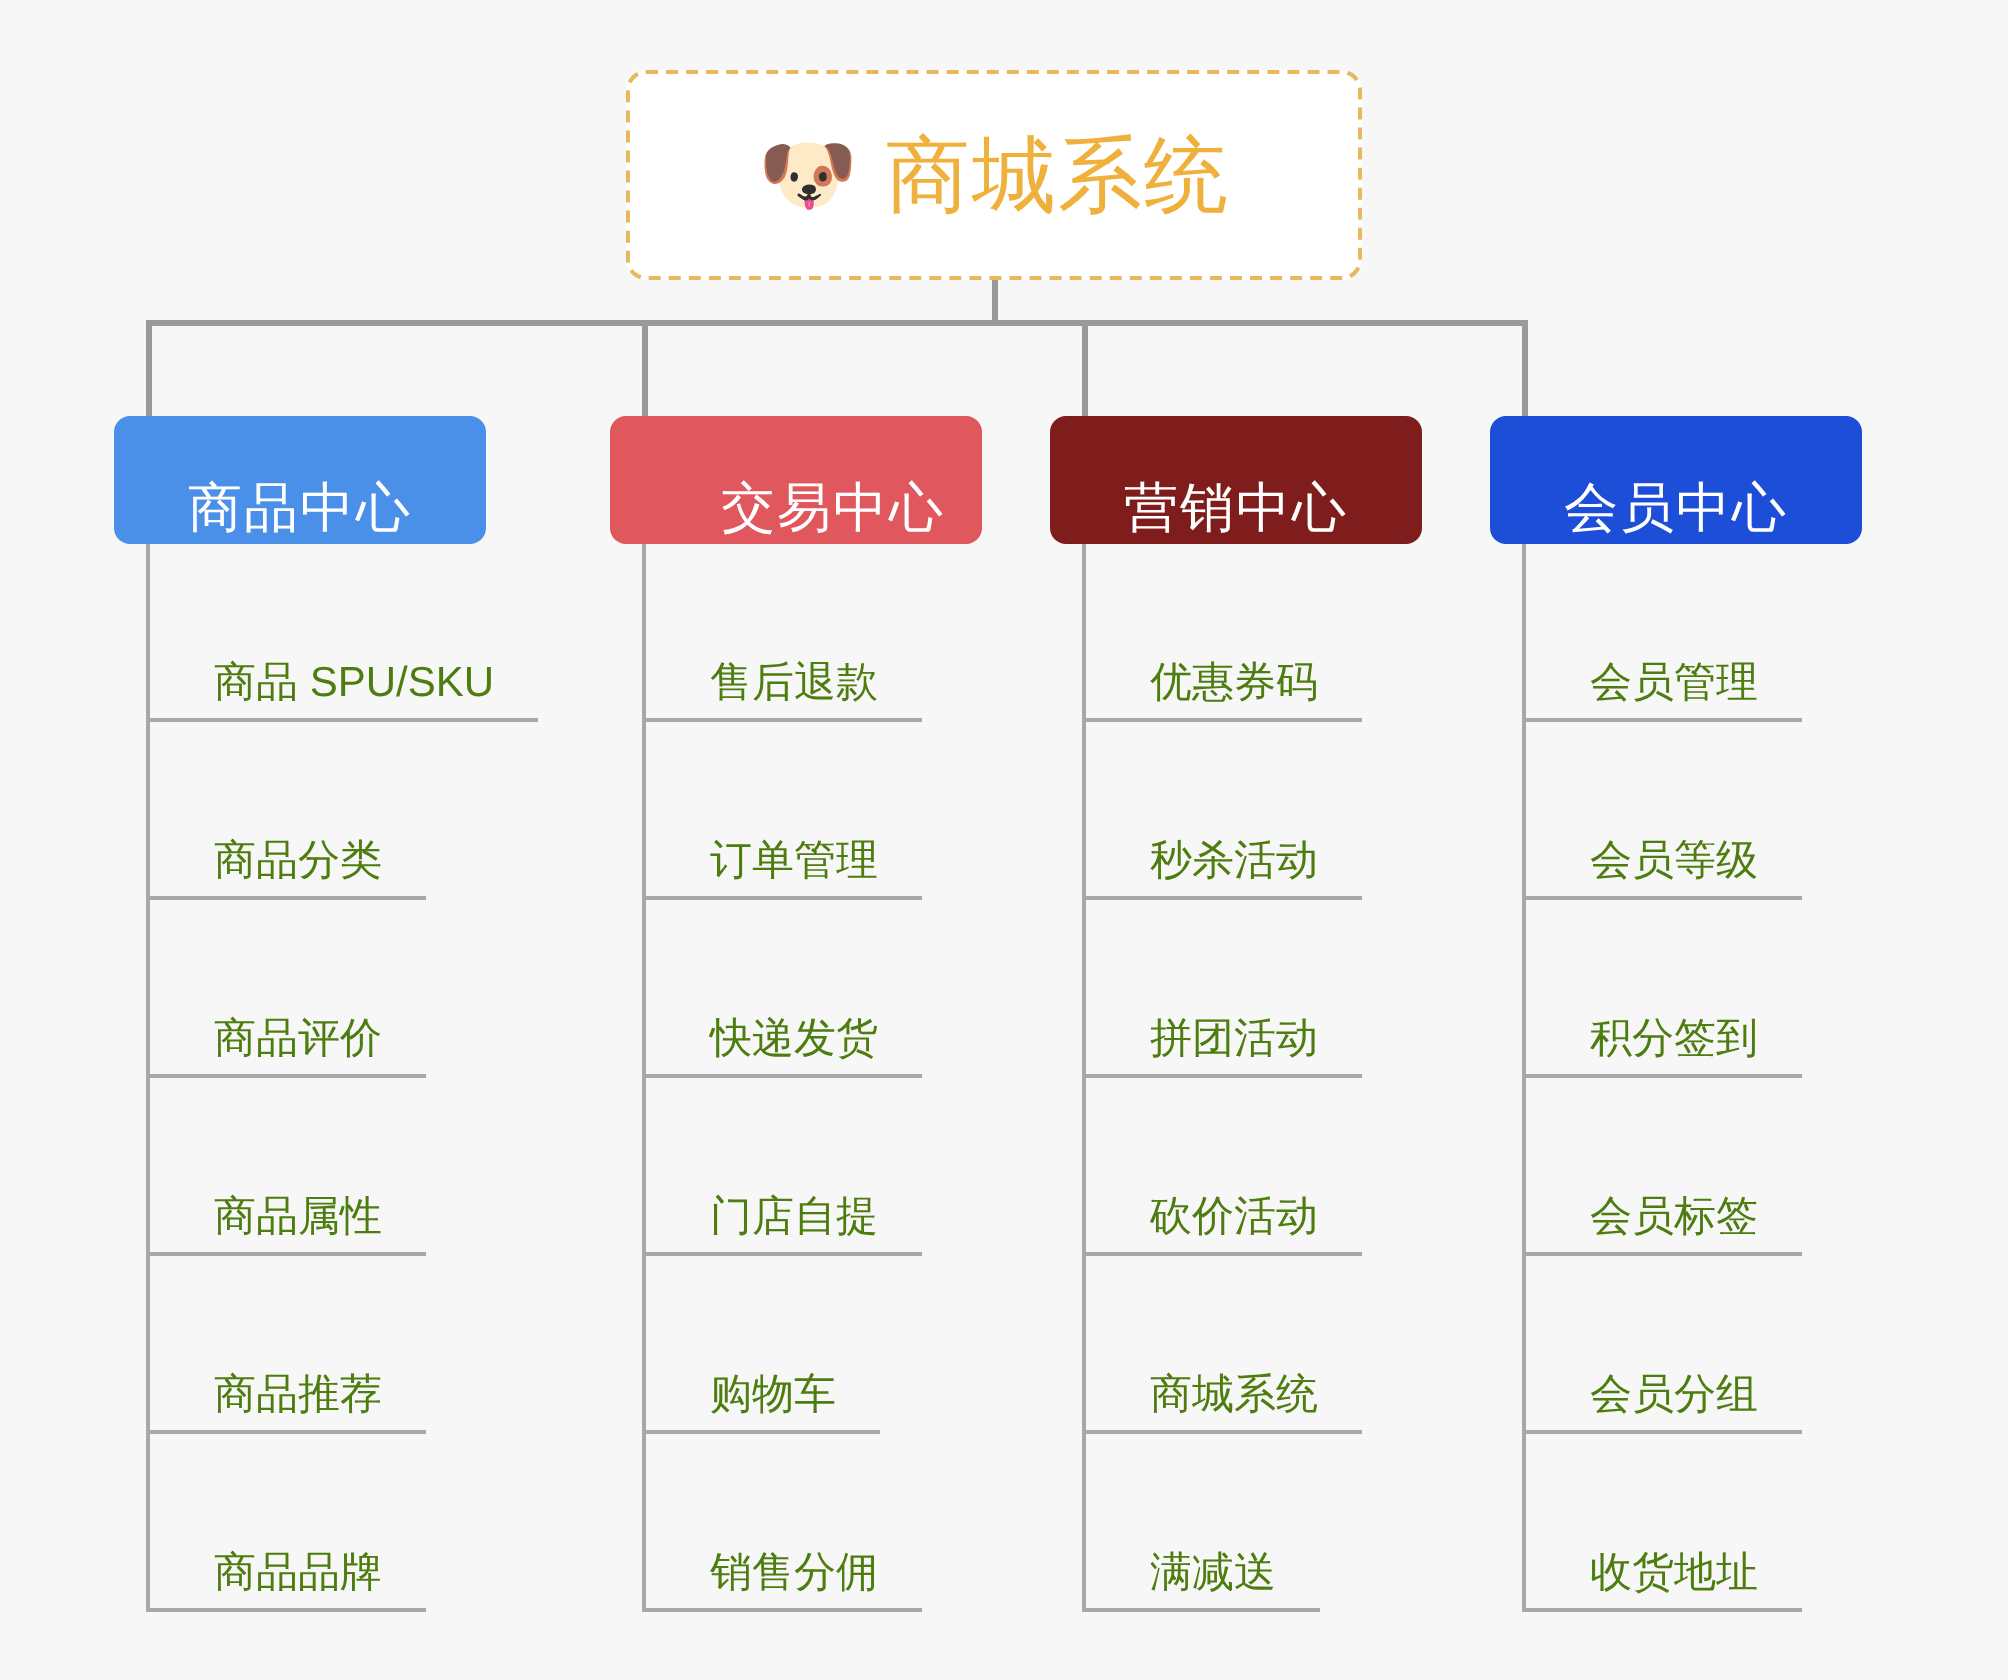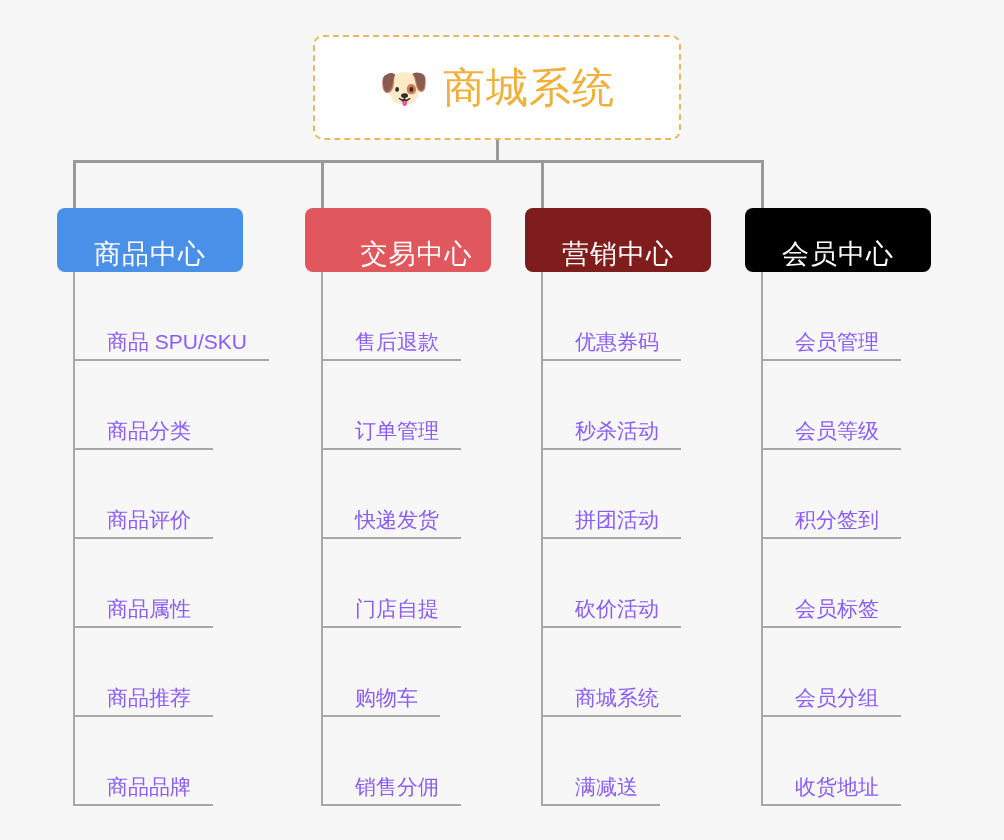--- a/index.html
+++ b/index.html
@@ -111,21 +111,21 @@
     position: relative;
     height: 89px;
     display: flex;
     align-items: flex-end;
   }
   .leaf-inner {
     display: inline-block;
     padding: 0 22px 6px 34px;
     border-bottom: 2px solid #a8a8a8;
     font-size: 21px;
-    color: #8b5cf6;
+    color: #4d7c0f;
     line-height: 1.1;
     white-space: nowrap;
     text-align: center;
   }
 </style>
 </head>
 <body style="background: rgb(247, 247, 247);">
 
 <div id="mindmap">
 
@@ -216,21 +216,21 @@
       <div class="leaf">
           <span class="leaf-inner">商城系统</span>
         </div>
       <div class="leaf">
           <span class="leaf-inner">满减送</span>
         </div>
     </div>
   </div>
 
   <div class="branch" style="left:745px;">
-    <div class="branch-header" style="background: #000000;">
+    <div class="branch-header" style="background: #1d4ed8;">
       <span>会员中心</span>
     </div>
     <div class="branch-trunk" style="height: 534px;"></div>
     <div class="leaf-list">
       <div class="leaf">
           <span class="leaf-inner">会员管理</span>
         </div>
       <div class="leaf">
           <span class="leaf-inner">会员等级</span>
         </div>

